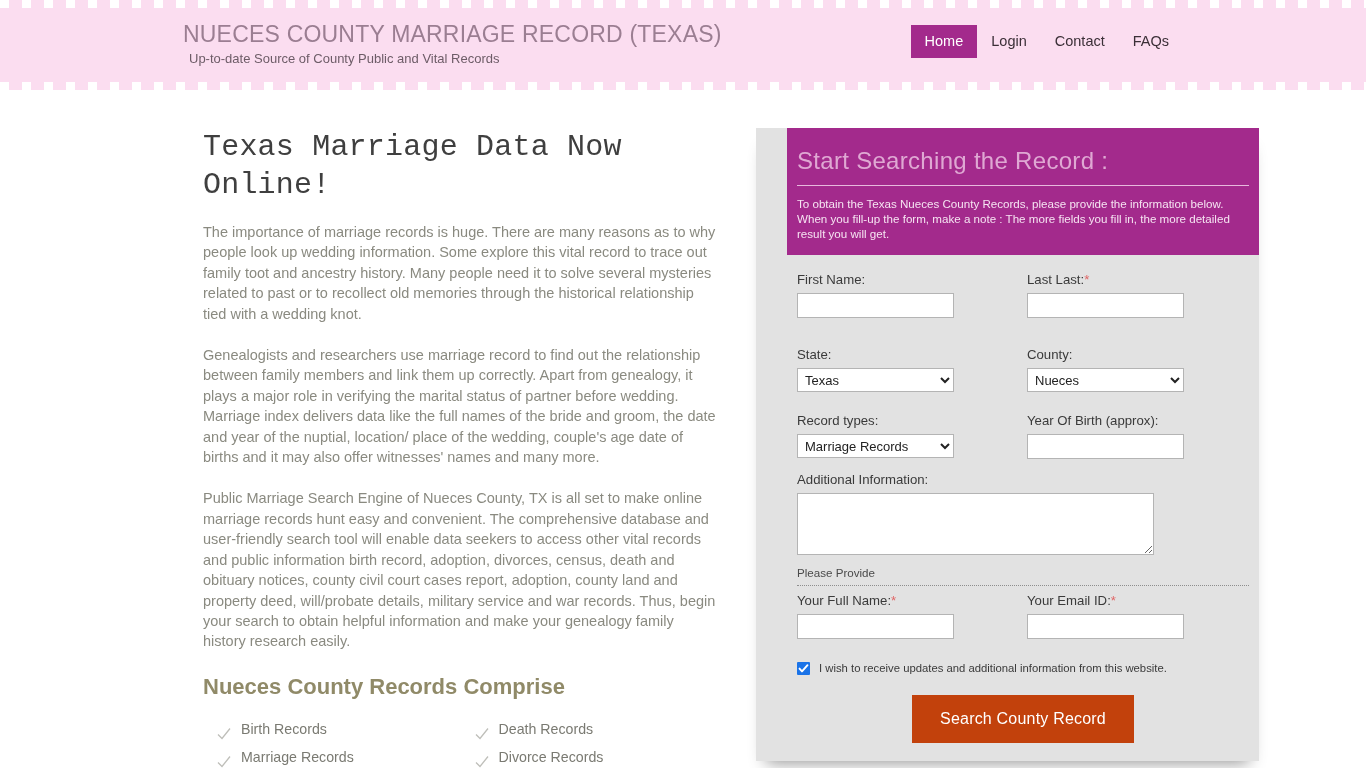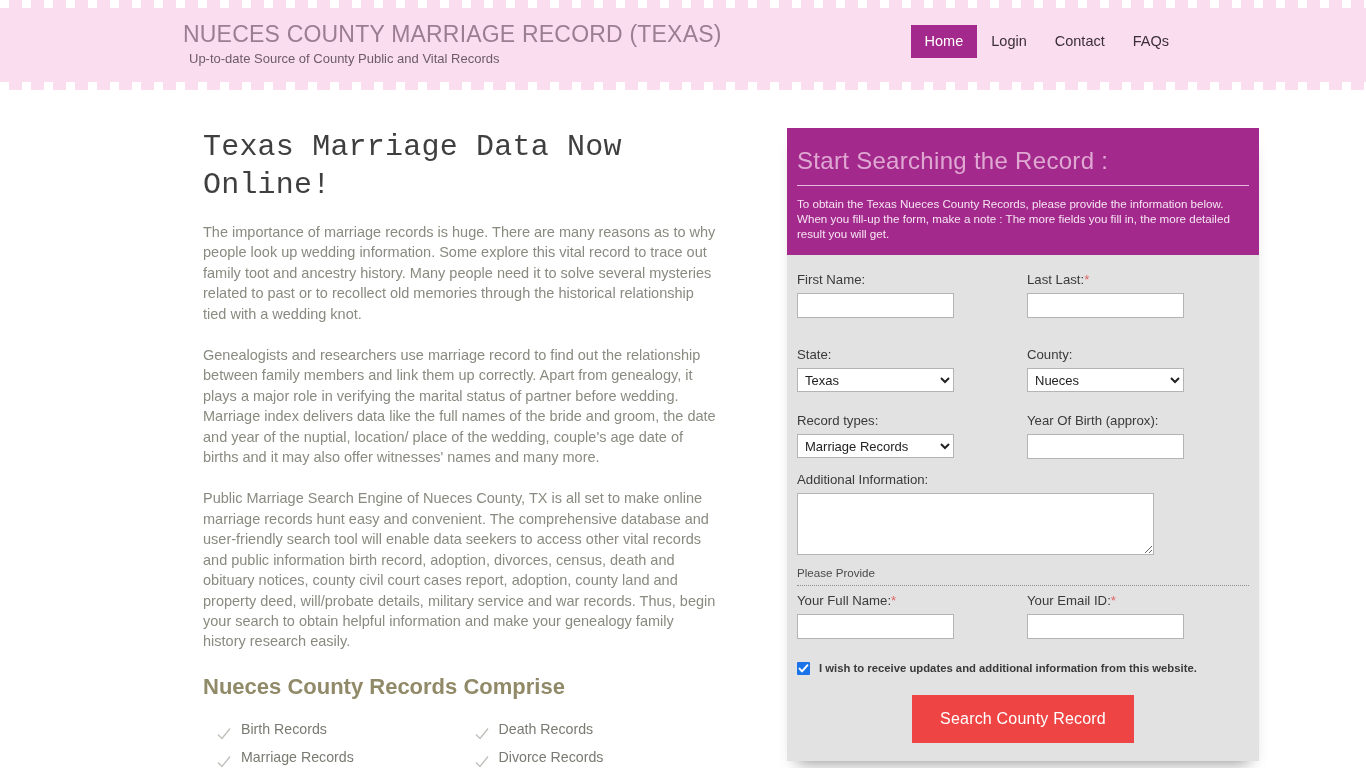--- a/index.html
+++ b/index.html
@@ -153,20 +153,21 @@
   .record-label { white-space: nowrap; }
 
   
   .search-panel {
     position: absolute;
     right: -76px;
     top: 38px;
     width: 472px;
     background: #e2e2e2;
     box-shadow: 0 12px 16px -10px rgba(0,0,0,0.42);
+    padding-left: 31px;
   }
   .panel-head {
     background: #a32a8c;
     padding: 18px 10px 14px 10px;
   }
   .panel-head h3 {
     margin: 0 0 10px 0;
     font-size: 24px;
     font-weight: 400;
     color: #dfa8d3;
@@ -246,21 +247,20 @@
     color: #4a4a4a;
     margin: 6px 0 0 0;
     line-height: 15px;
     padding-bottom: 5px;
     border-bottom: 1px dotted #8e8e8e;
   }
   .consent-row {
     display: flex;
     align-items: center;
     margin-top: 22px;
-    font-weight: bold;
   }
   .cbox {
     width: 13px;
     height: 13px;
     border: none;
     background: #1a73e8;
     margin: 0 9px 0 0;
     position: relative;
     flex: 0 0 auto;
     cursor: pointer;
@@ -271,21 +271,21 @@
     font-size: 11.3px;
     color: #3a3a3a;
     line-height: 15px;
   }
   .submit-wrap {
     text-align: center;
     margin-top: 19px;
   }
   .submit-btn {
     display: inline-block;
-    background: #ef4444;
+    background: #c2410c;
     color: #ffffff;
     border: none;
     font-family: "Liberation Sans", sans-serif;
     font-size: 16px;
     line-height: 20px;
     padding: 14px 28px;
     cursor: pointer;
     letter-spacing: 0.2px;
   }
 </style>

